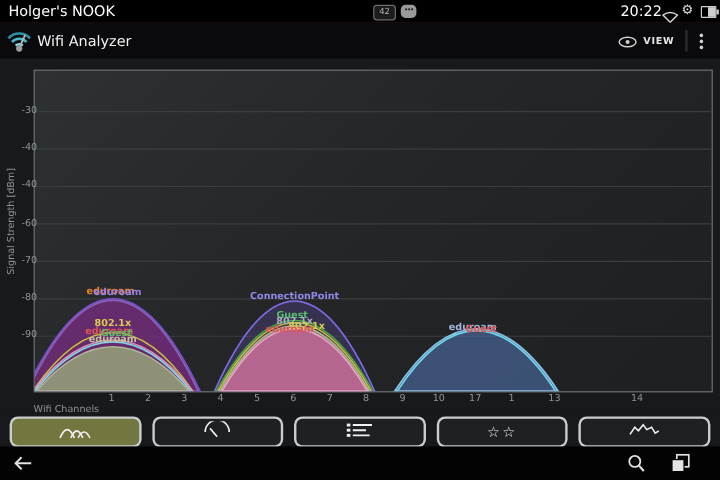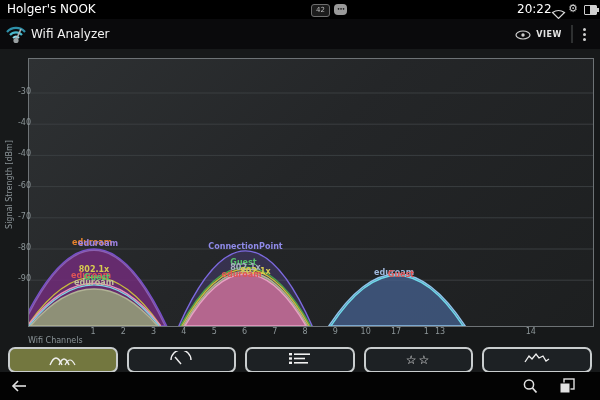--- a/index.html
+++ b/index.html
@@ -169,21 +169,21 @@
         <span class="x-tick" style="left: 143.6px;">3</span>
         <span class="x-tick" style="left: 173.9px;">4</span>
         <span class="x-tick" style="left: 204.2px;">5</span>
         <span class="x-tick" style="left: 234.5px;">6</span>
         <span class="x-tick" style="left: 264.8px;">7</span>
         <span class="x-tick" style="left: 295.1px;">8</span>
         <span class="x-tick" style="left: 325.4px;">9</span>
         <span class="x-tick" style="left: 355.7px;">10</span>
         <span class="x-tick" style="left: 386px;">17</span>
         <span class="x-tick" style="left: 416.3px;">1</span>
-        <span class="x-tick" style="left: 430px;">13</span>
+        <span class="x-tick" style="left: 452px;">13</span>
         <span class="x-tick" style="left: 520.835px;">14</span>
       </div>
     <span class="xlabel">Wifi Channels</span>
   </div>
 
   <div class="toolbar">
     <div class="tb-btn selected">
       <span>
         <svg width="30" height="15" viewBox="0 0 30 15">
           <path d="M2 14 Q8 0 14 14" fill="none" stroke="#f0f0f0" stroke-width="1.4"></path>

